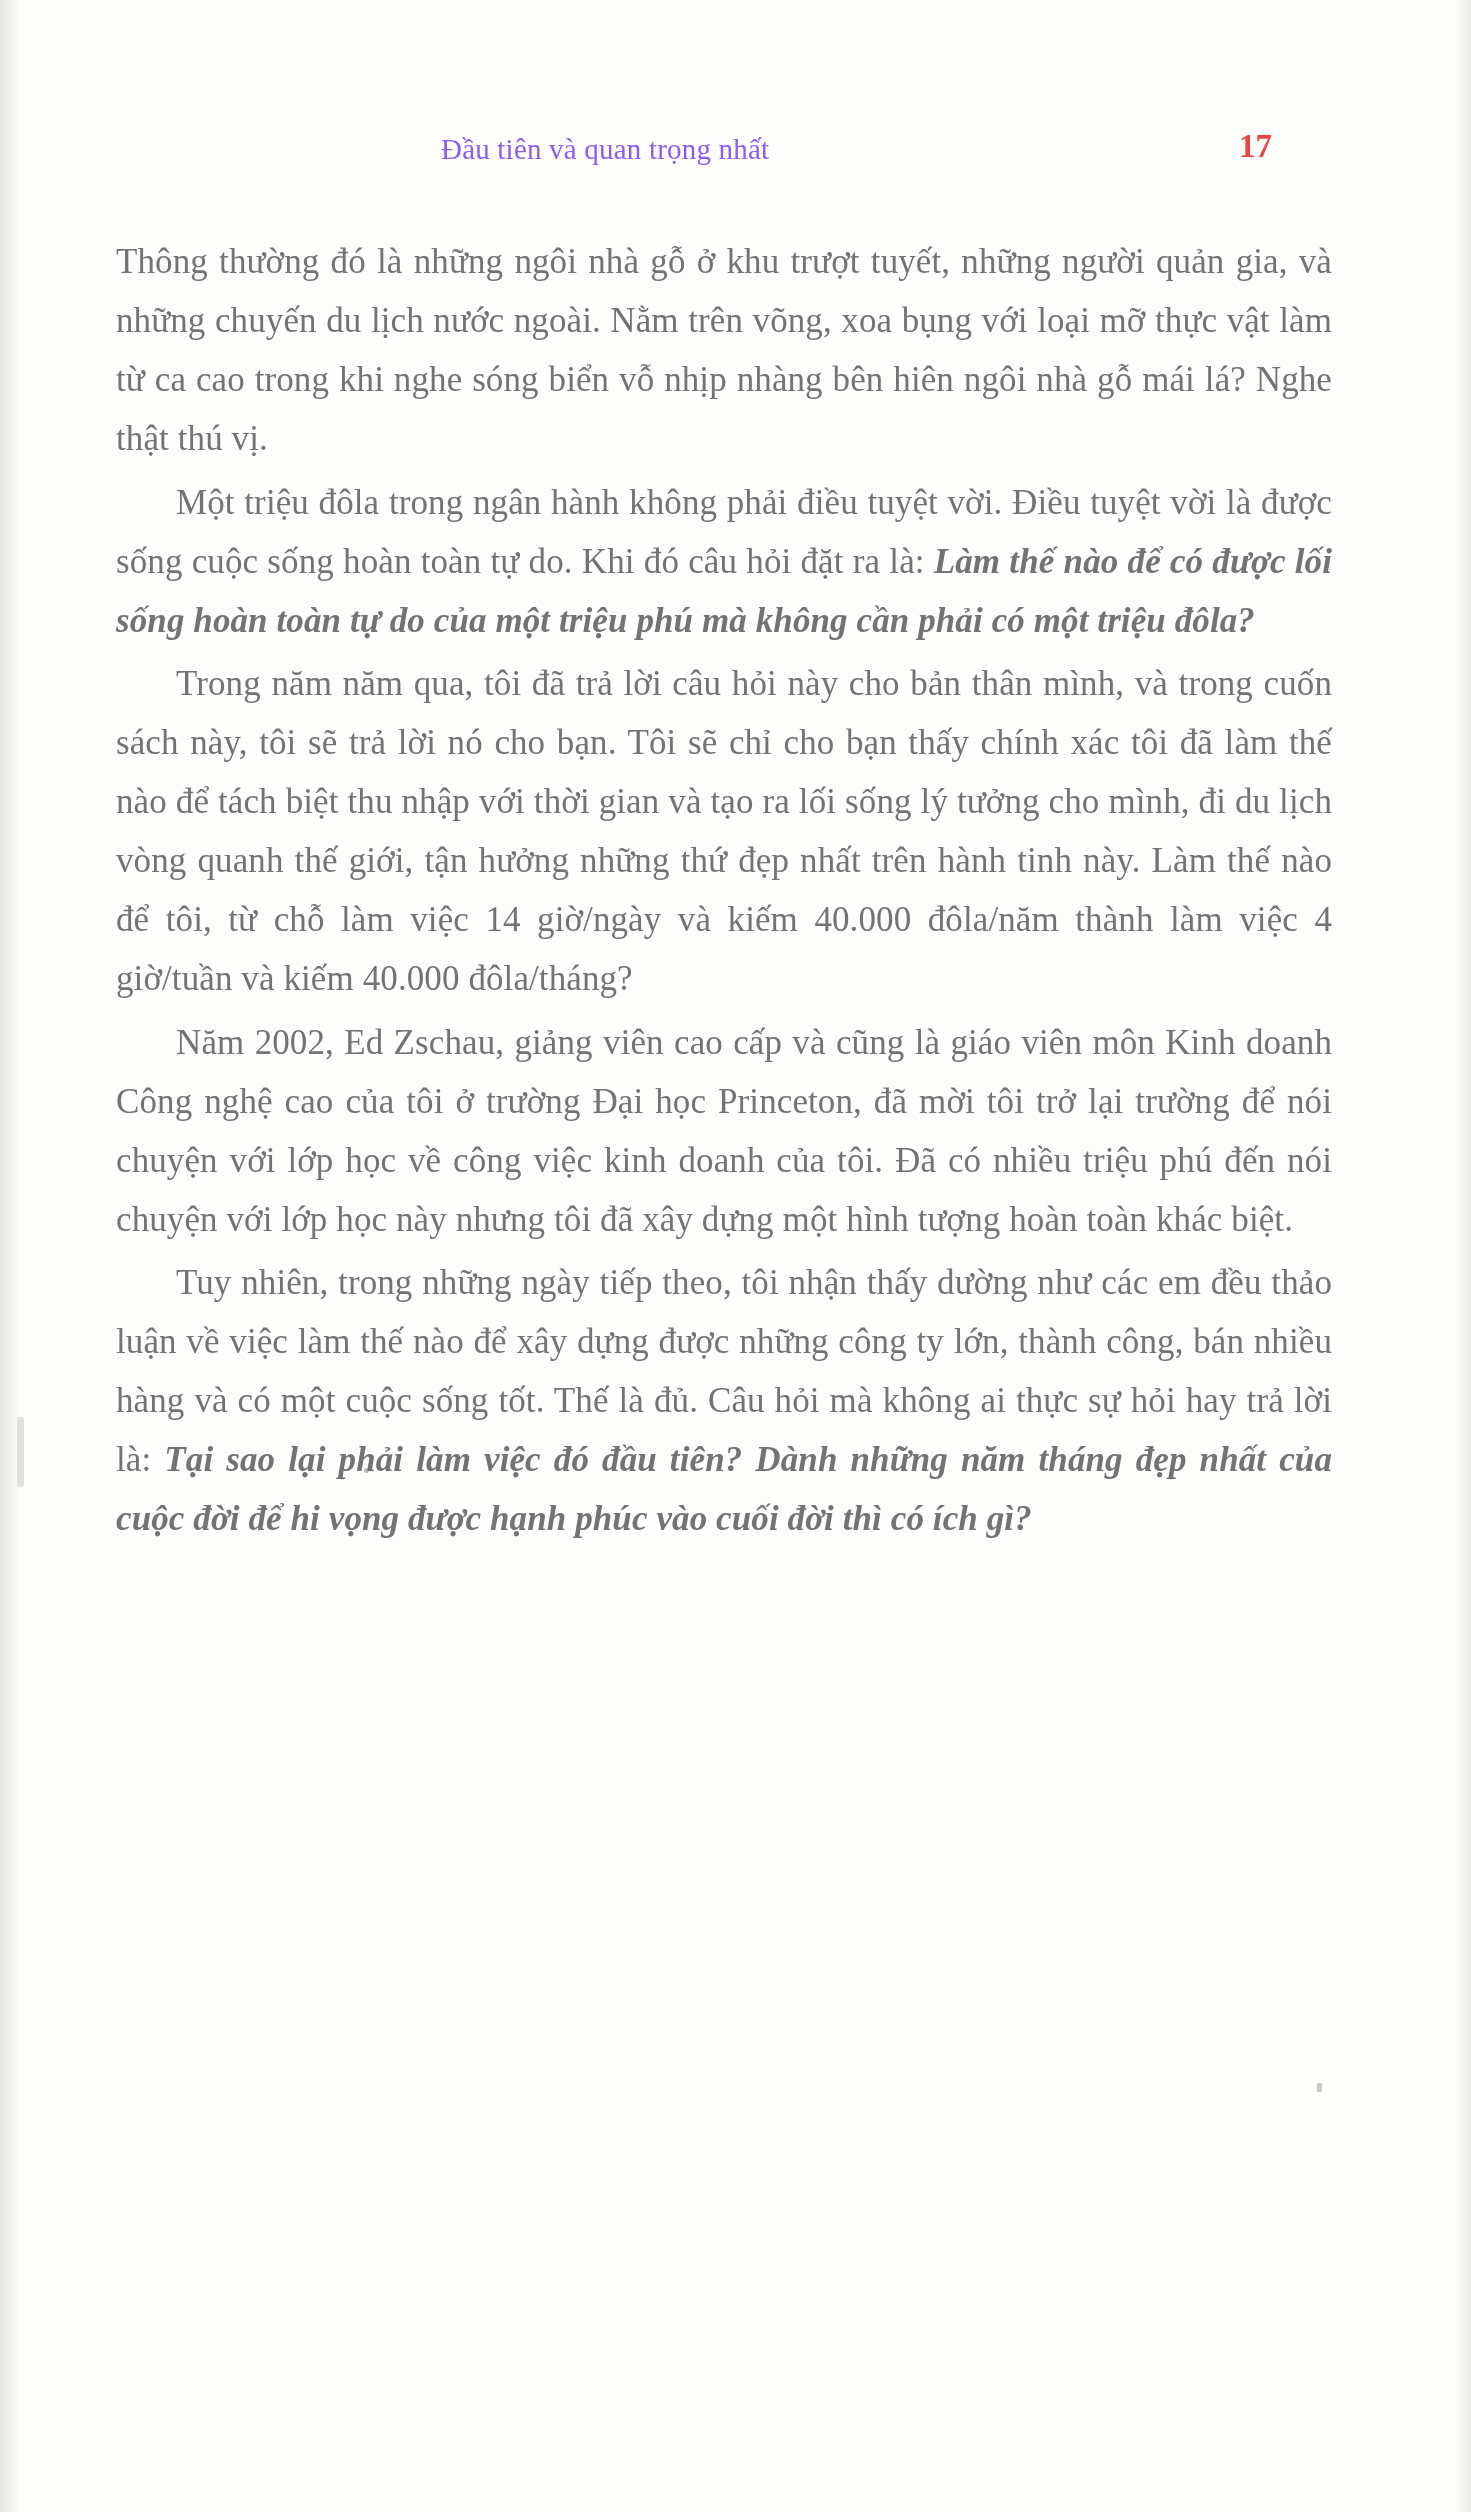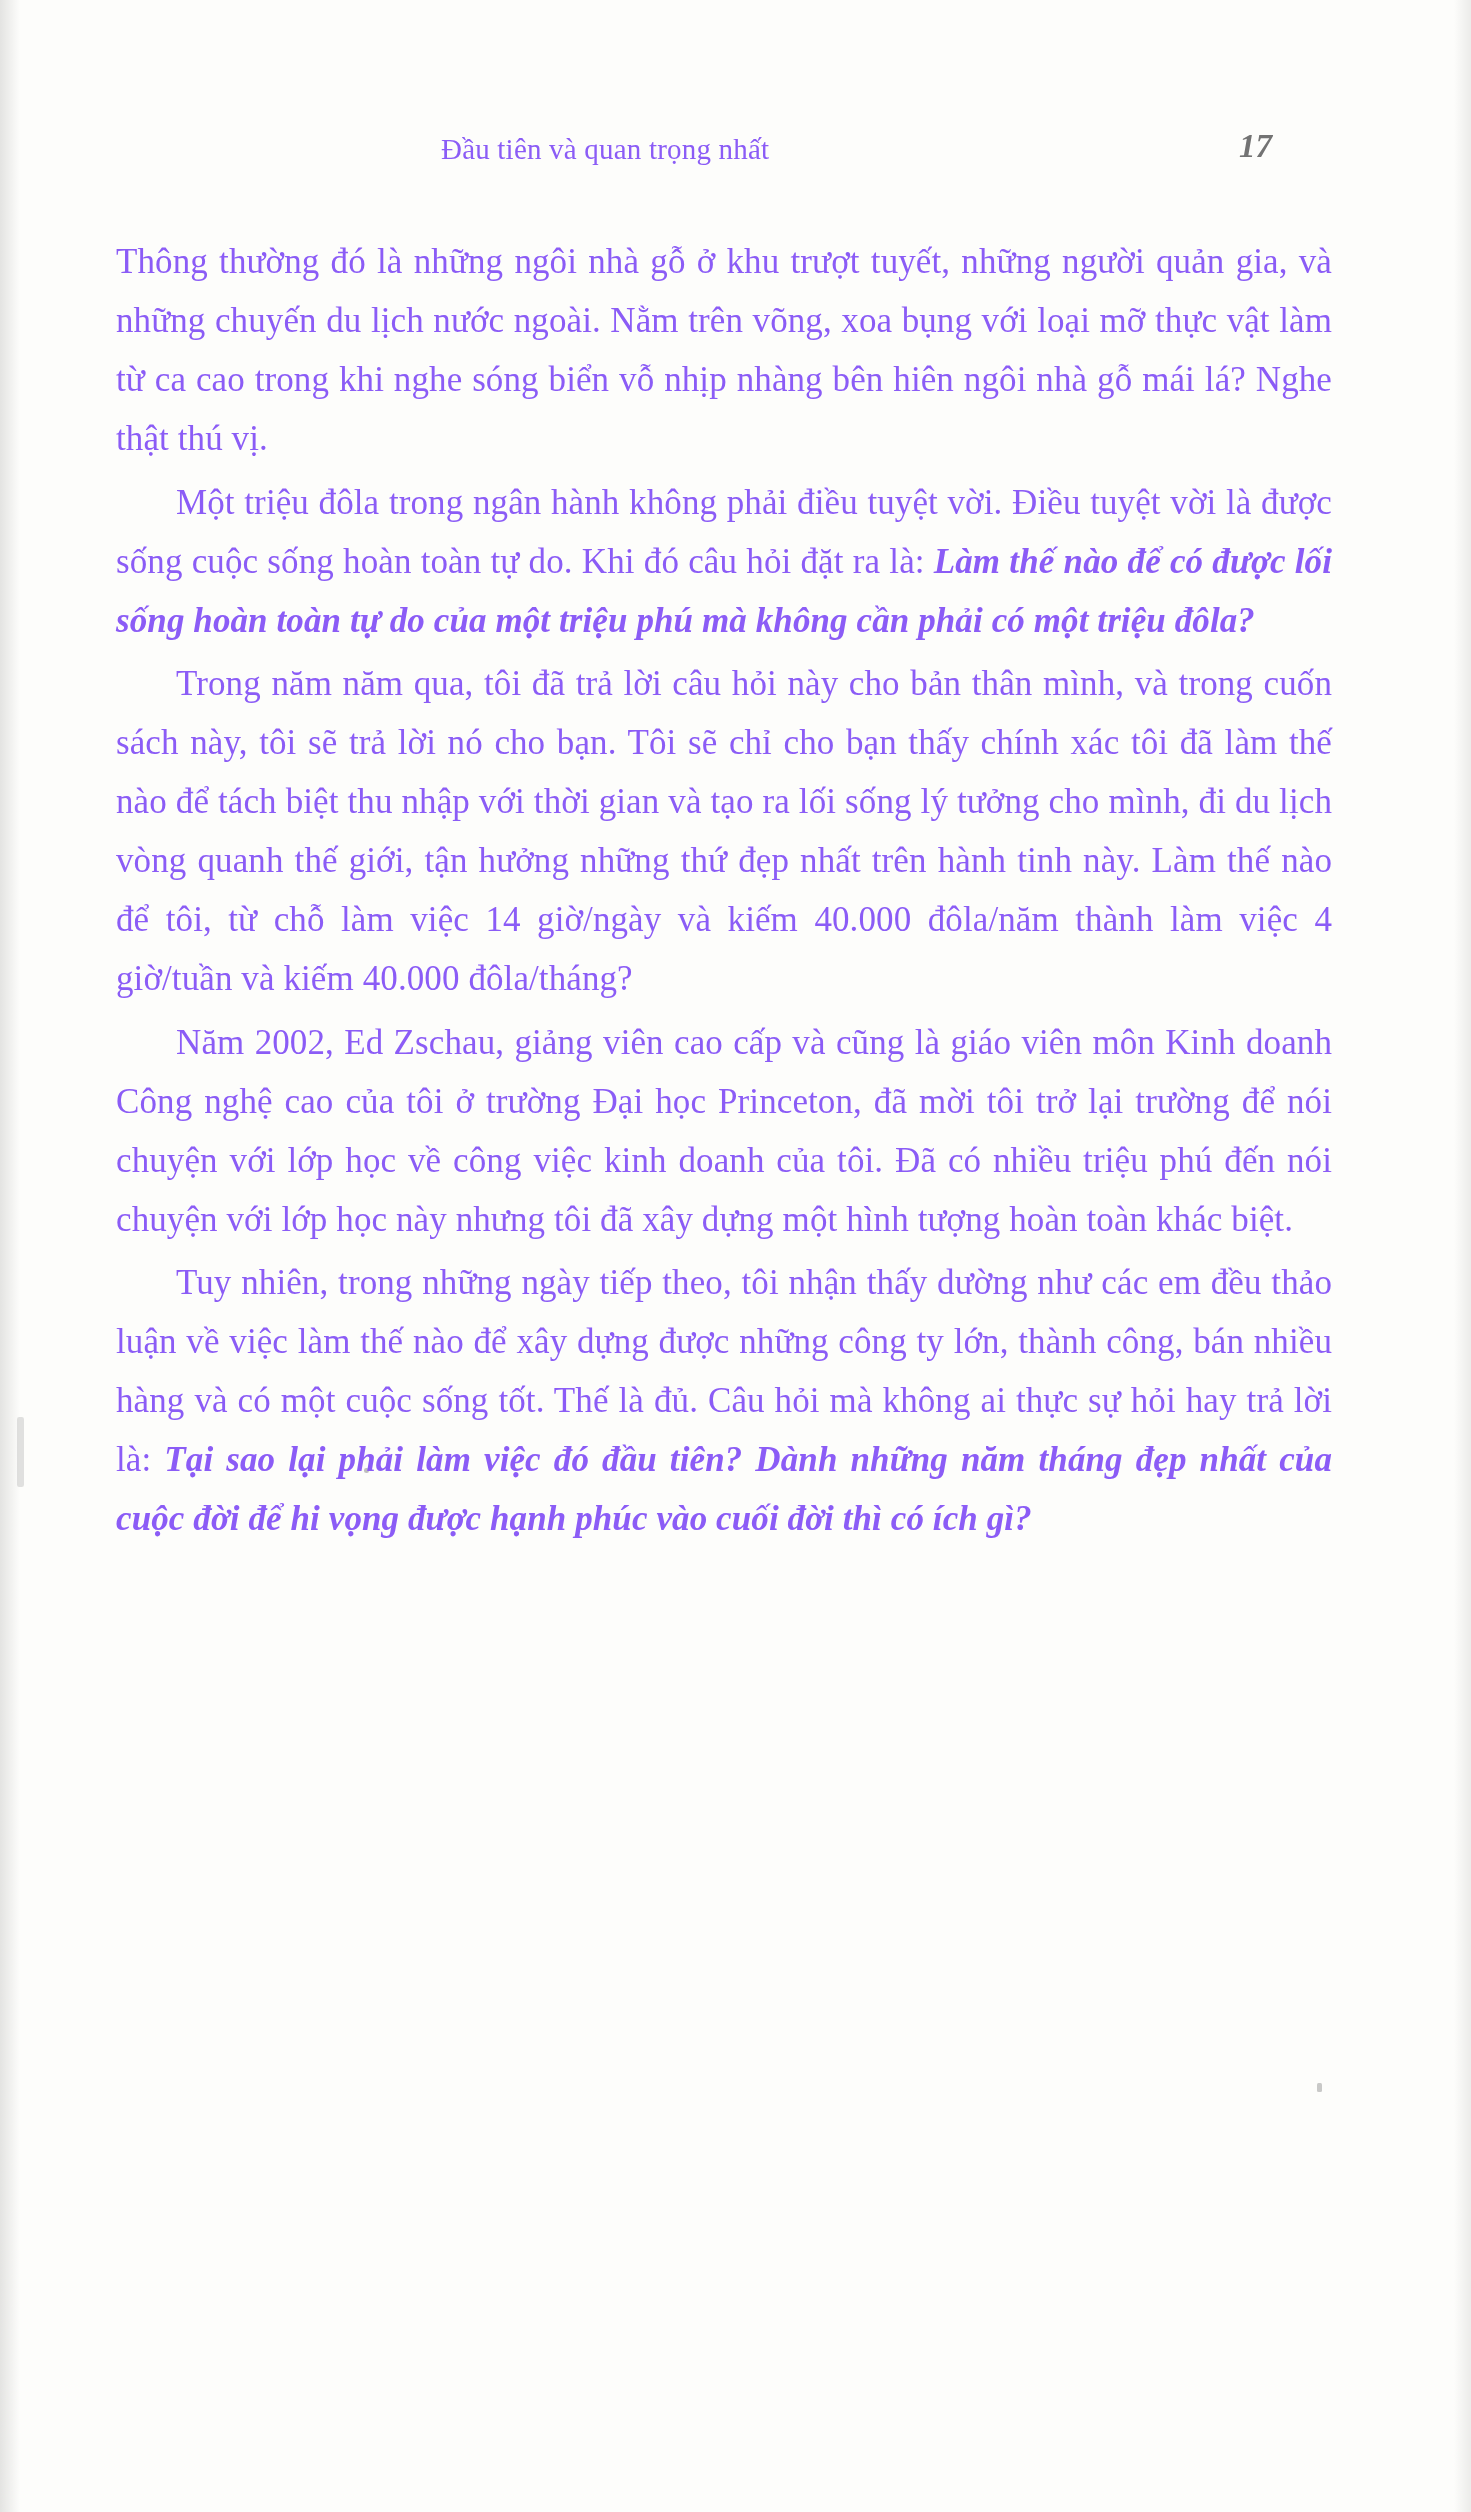--- a/index.html
+++ b/index.html
@@ -60,36 +60,35 @@
     letter-spacing: 0.2px;
     color: #8b5cf6;
     white-space: nowrap;
   }
   .folio {
     position: absolute;
     left: 1123px;
     top: 12.4px;
     font-size: 33px;
     font-weight: bold;
-    color: #737373;
-    font-style: italic;
+    color: #ef4444;
   }
 
   
   .body-text {
     margin-top: 23px;
     width: 1216px;
   }
   p.para {
     margin: 0 0 4.6px 0;
     font-size: 35px;
     line-height: 59px;
     text-align: justify;
     text-justify: inter-word;
-    color: #8b5cf6;
+    color: #737373;
     letter-spacing: 0.1px;
   }
   p.para.indent {
     text-indent: 60px;
   }
   p.para.noindent {
     text-indent: 0;
   }
   em.ital {
     font-style: italic;

